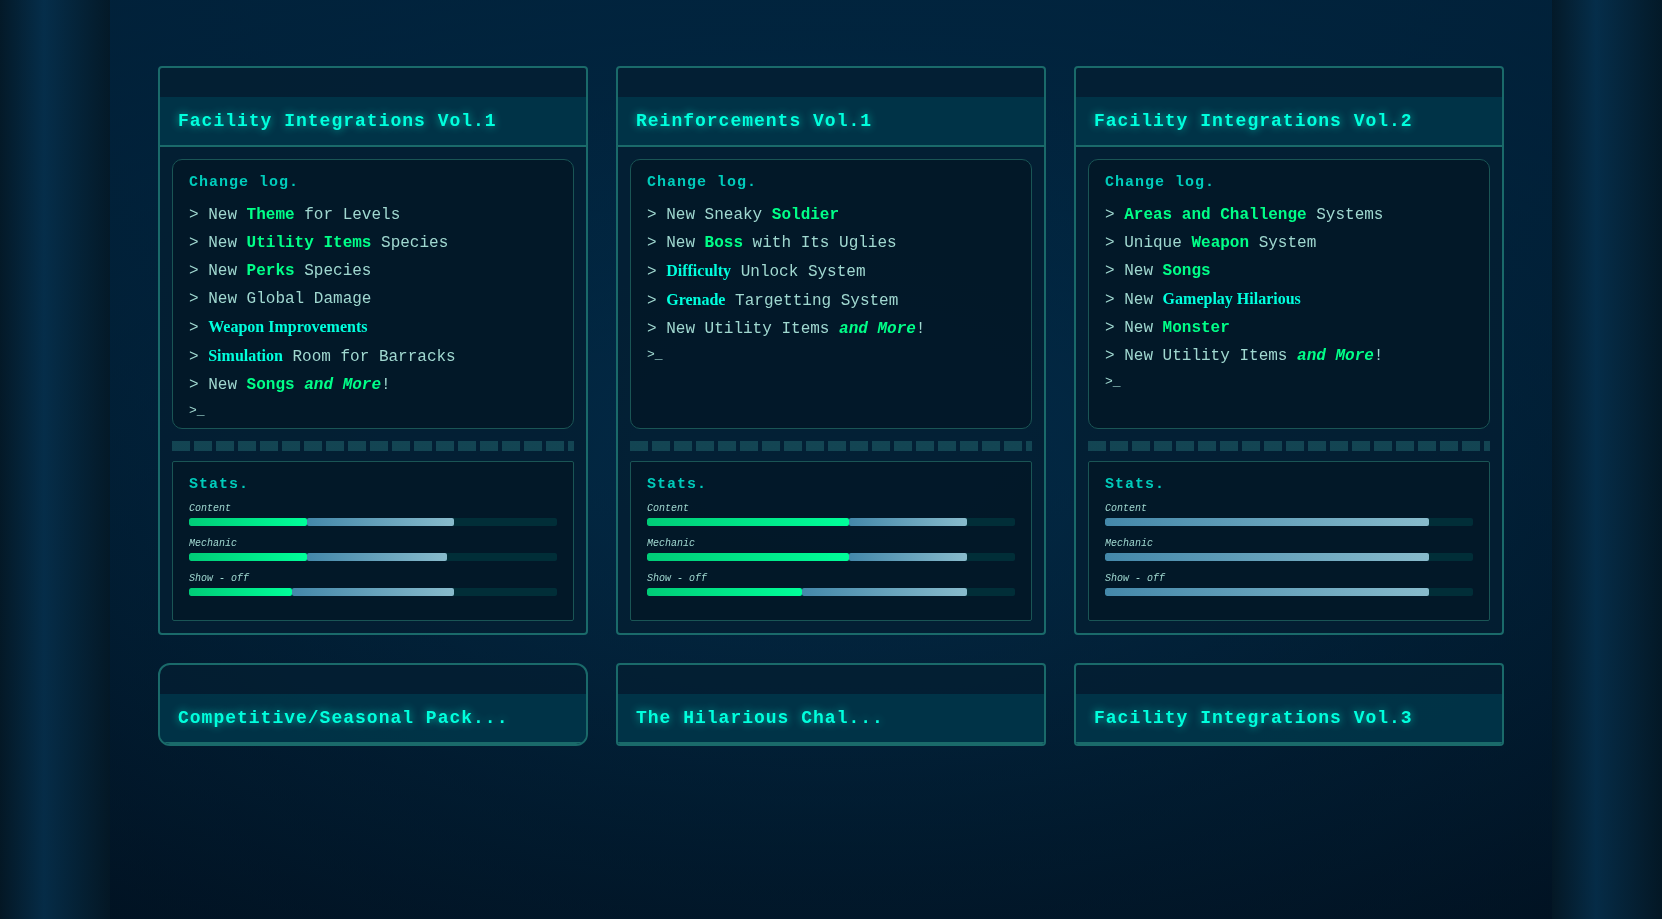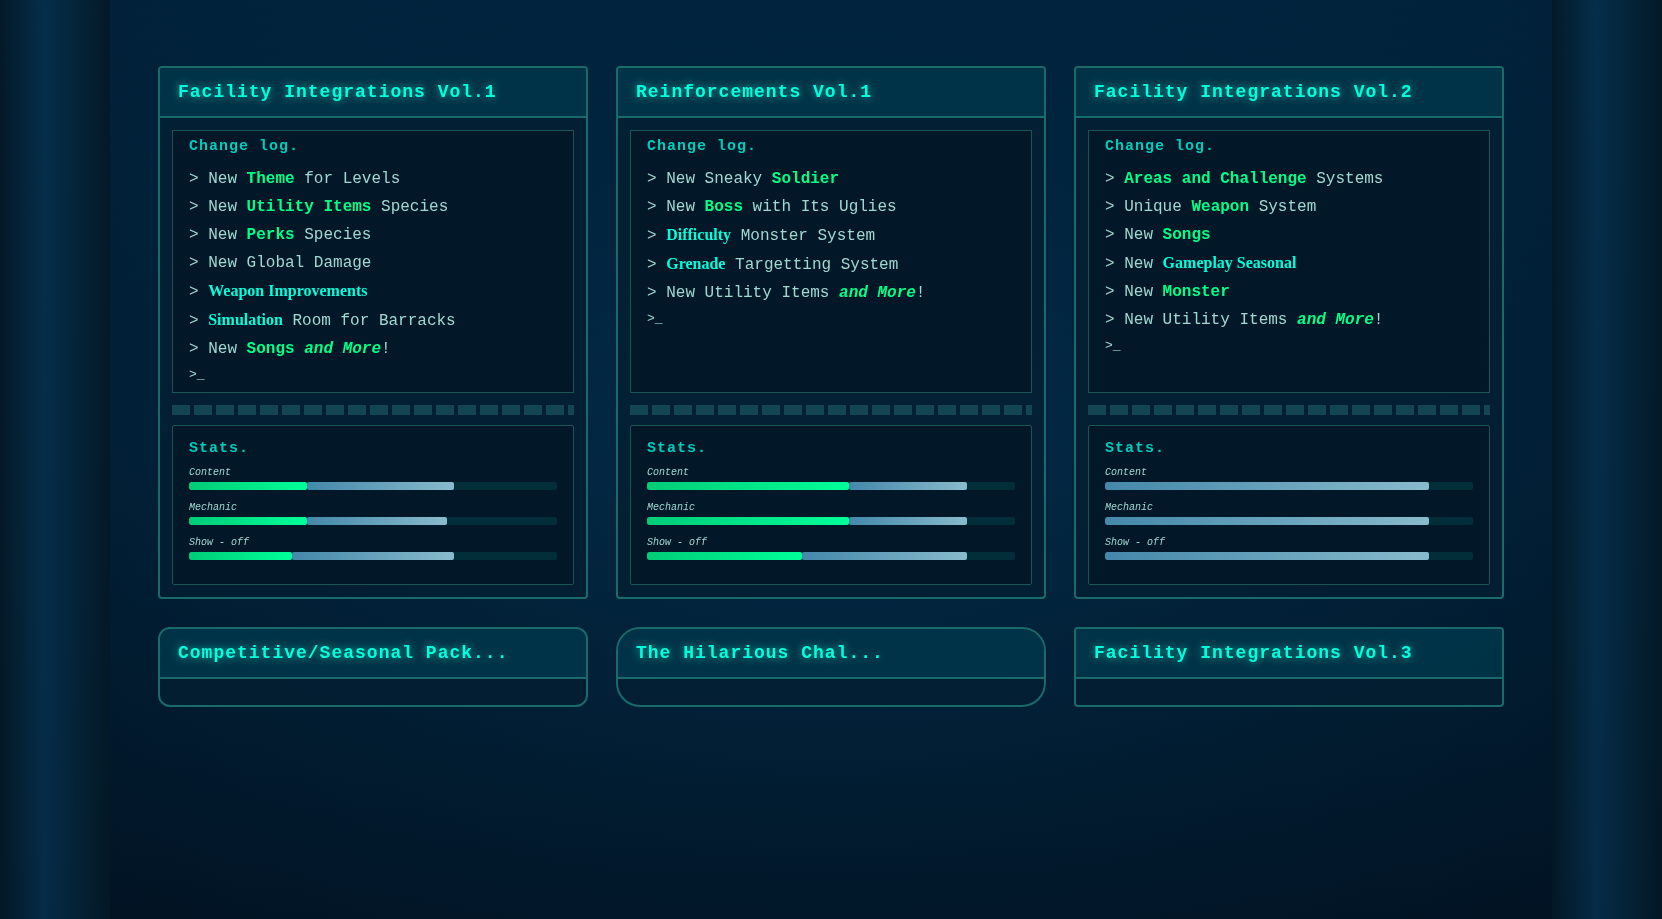--- a/index.html
+++ b/index.html
@@ -69,43 +69,44 @@
       overflow: hidden;
       display: flex;
       flex-direction: column;
     }
 
     .card-header {
       background: rgba(0, 60, 80, 0.7);
       border-bottom: 2px solid #1a6a6a;
       padding: 14px 18px;
       display: flex;
+      margin-top: 29px;
     }
 
     .card-title {
       color: #00ffdd;
       font-size: 18px;
       font-weight: bold;
       letter-spacing: 1px;
       text-shadow: 0 0 8px #00ffddaa;
     }
 
     .card-body {
       padding: 0;
       flex: 1;
       display: flex;
       flex-direction: column;
     }
 
     .changelog-section {
       border: 1.5px solid #1a5555;
       margin: 12px;
-      padding: 7px 16px 10px 16px;
+      padding: 14px 16px 10px 16px;
       background: rgba(2, 20, 34, 0.6);
-      border-radius: 0;
+      border-radius: 10px;
       flex: 1;
     }
 
     .section-label {
       color: #00ccbb;
       font-size: 15px;
       font-weight: bold;
       margin-bottom: 10px;
       letter-spacing: 1px;
     }
@@ -253,21 +254,21 @@
       </div>
       <div class="card">
         <div class="card-header">
           <span class="card-title">Reinforcements Vol.1</span>
         </div>
         <div class="card-body">
           <div class="changelog-section">
             <div class="section-label">Change log.</div>
             <span class="changelog-item"><span class="plain">&gt; New Sneaky </span><span class="highlight-green">Soldier</span></span>
             <span class="changelog-item"><span class="plain">&gt; New </span><span class="highlight-green">Boss</span><span class="plain"> with Its Uglies</span></span>
-            <span class="changelog-item"><span class="plain">&gt; </span><span class="highlight-cyan">Difficulty</span><span class="plain"> Monster System</span></span>
+            <span class="changelog-item"><span class="plain">&gt; </span><span class="highlight-cyan">Difficulty</span><span class="plain"> Unlock System</span></span>
             <span class="changelog-item"><span class="plain">&gt; </span><span class="highlight-cyan">Grenade</span><span class="plain"> Targetting System</span></span>
             <span class="changelog-item"><span class="plain">&gt; New Utility Items </span><span class="highlight-italic">and More</span><span class="plain">!</span></span>
             <span class="cursor-line">&gt;_</span>
           </div>
           <div class="divider-bar"></div>
           <div class="stats-section">
             <div class="section-label">Stats.</div>
             <div class="stat-row">
               <span class="stat-label">Content</span>
               <div class="stat-bar-bg"><div class="stat-bar-fill green" style="width: 55%; display: inline-block; vertical-align: top;"></div><div class="stat-bar-fill blue-gray" style="width: 32%; display: inline-block; vertical-align: top;"></div></div>
@@ -286,21 +287,21 @@
       <div class="card">
         <div class="card-header">
           <span class="card-title">Facility Integrations Vol.2</span>
         </div>
         <div class="card-body">
           <div class="changelog-section">
             <div class="section-label">Change log.</div>
             <span class="changelog-item"><span class="plain">&gt; </span><span class="highlight-green">Areas and Challenge</span><span class="plain"> Systems</span></span>
             <span class="changelog-item"><span class="plain">&gt; Unique </span><span class="highlight-green">Weapon</span><span class="plain"> System</span></span>
             <span class="changelog-item"><span class="plain">&gt; New </span><span class="highlight-green">Songs</span></span>
-            <span class="changelog-item"><span class="plain">&gt; New </span><span class="highlight-cyan">Gameplay Seasonal</span></span>
+            <span class="changelog-item"><span class="plain">&gt; New </span><span class="highlight-cyan">Gameplay Hilarious</span></span>
             <span class="changelog-item"><span class="plain">&gt; New </span><span class="highlight-green">Monster</span></span>
             <span class="changelog-item"><span class="plain">&gt; New Utility Items </span><span class="highlight-italic">and More</span><span class="plain">!</span></span>
             <span class="cursor-line">&gt;_</span>
           </div>
           <div class="divider-bar"></div>
           <div class="stats-section">
             <div class="section-label">Stats.</div>
             <div class="stat-row">
               <span class="stat-label">Content</span>
               <div class="stat-bar-bg">
@@ -324,21 +325,21 @@
       </div>
     </div>
 
   <div class="cards-row cards-row-bottom" id="bottom-cards-container">
 
   <div class="card" style="min-height: 80px; max-height: 100px; overflow: hidden; border-radius: 12px;">
         <div class="card-header">
           <span class="card-title">Competitive/Seasonal Pack...</span>
         </div>
       </div>
-      <div class="card" style="min-height: 80px; max-height: 100px; overflow: hidden; border-radius: 24px;">
+      <div class="card" style="min-height: 80px; max-height: 100px; overflow: hidden;">
         <div class="card-header">
           <span class="card-title">The Hilarious Chal...</span>
         </div>
       </div>
       <div class="card" style="min-height: 80px; max-height: 100px; overflow: hidden;">
         <div class="card-header">
           <span class="card-title">Facility Integrations Vol.3</span>
         </div>
       </div>
     </div>

